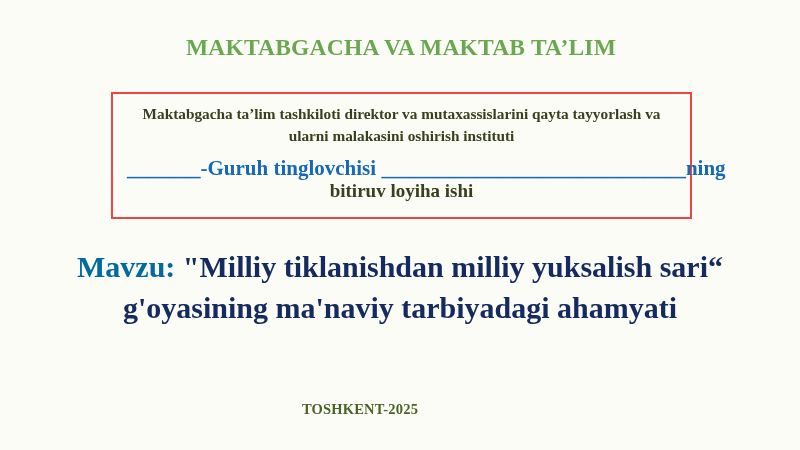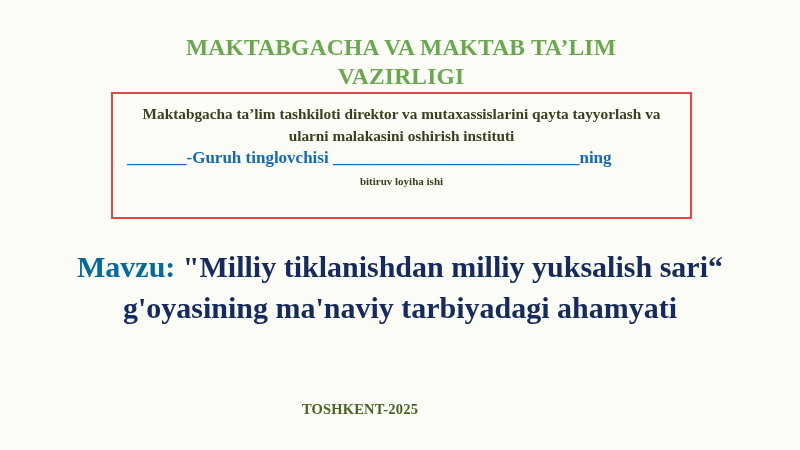--- a/index.html
+++ b/index.html
@@ -52,37 +52,38 @@
   .institute-name {
     text-align: center;
     color: #38401f;
     font-weight: bold;
     font-size: 15.3px;
     line-height: 22px;
     padding: 0 4px;
   }
 
   .listener-line {
+    margin-top: 10px;
     text-align: left;
     font-weight: bold;
-    font-size: 17px;
+    font-size: 21px;
     line-height: 22px;
     color: #1569b8;
     white-space: nowrap;
     padding-left: 4px;
   }
   .listener-line .blank {
     color: #1569b8;
   }
 
   .project-line {
     text-align: center;
     color: #38401f;
     font-weight: bold;
-    font-size: 11px;
+    font-size: 19px;
     line-height: 22px;
     margin-top: 1px;
   }
 
   
   .topic {
     position: absolute;
     left: 56px;
     top: 246px;
     width: 688px;
@@ -110,21 +111,20 @@
     letter-spacing: 0.2px;
   }
 </style>
 </head>
 <body>
 
 <div class="slide">
 
   <div class="ministry-title">
     <div>MAKTABGACHA VA MAKTAB TA’LIM</div>
-    <div>VAZIRLIGI</div>
   </div>
 
   <div class="institute-box">
     <div class="institute-name">
       <span>Maktabgacha ta’lim tashkiloti direktor va mutaxassislarini qayta</span>
       <span>tayyorlash va ularni malakasini oshirish instituti</span>
     </div>
 
     <div class="listener-line">
       <span class="blank">_______</span><span>-Guruh tinglovchisi</span>

